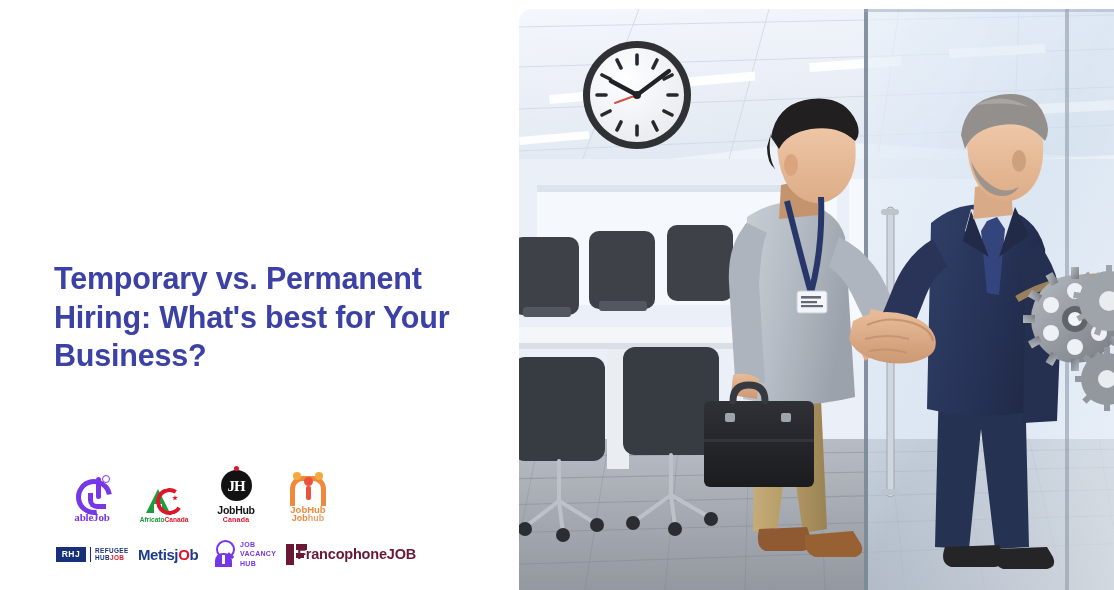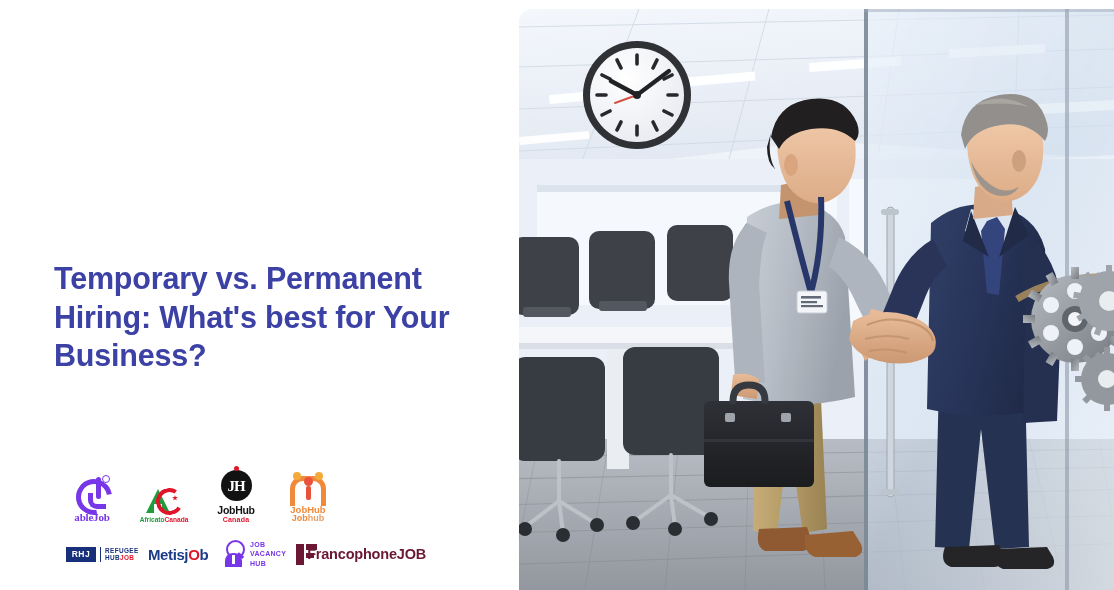--- a/index.html
+++ b/index.html
@@ -17,21 +17,21 @@
   .headline{
     position:absolute;left:54px;top:231px;width:430px;
     font-size:30.5px;line-height:38.5px;font-weight:bold;
     color:#3c41a5;letter-spacing:-0.2px;
   }
 
   
   .logo-wall{position:absolute;left:56px;top:455px;width:370px;}
   .logo-row{display:flex;align-items:flex-end;}
   .logo-row.row1{height:60px;}
-  .logo-row.row2{height:46px;margin-top:8px;align-items:center;justify-content:flex-end;}
+  .logo-row.row2{height:46px;margin-top:8px;align-items:center;}
   .logo-cell{display:flex;flex-direction:column;align-items:center;}
 
   
   .lg-ablejob{width:72px;font-family:Liberation Serif, serif;}
   .ablejob-mark{position:relative;width:33px;height:33px;}
   .ablejob-mark .ring{
     position:absolute;left:0;top:4px;width:26px;height:26px;border-radius:50%;
     border:5px solid #7736e8;border-right-color:transparent;transform:rotate(35deg);
   }
   .ablejob-mark .stem{

